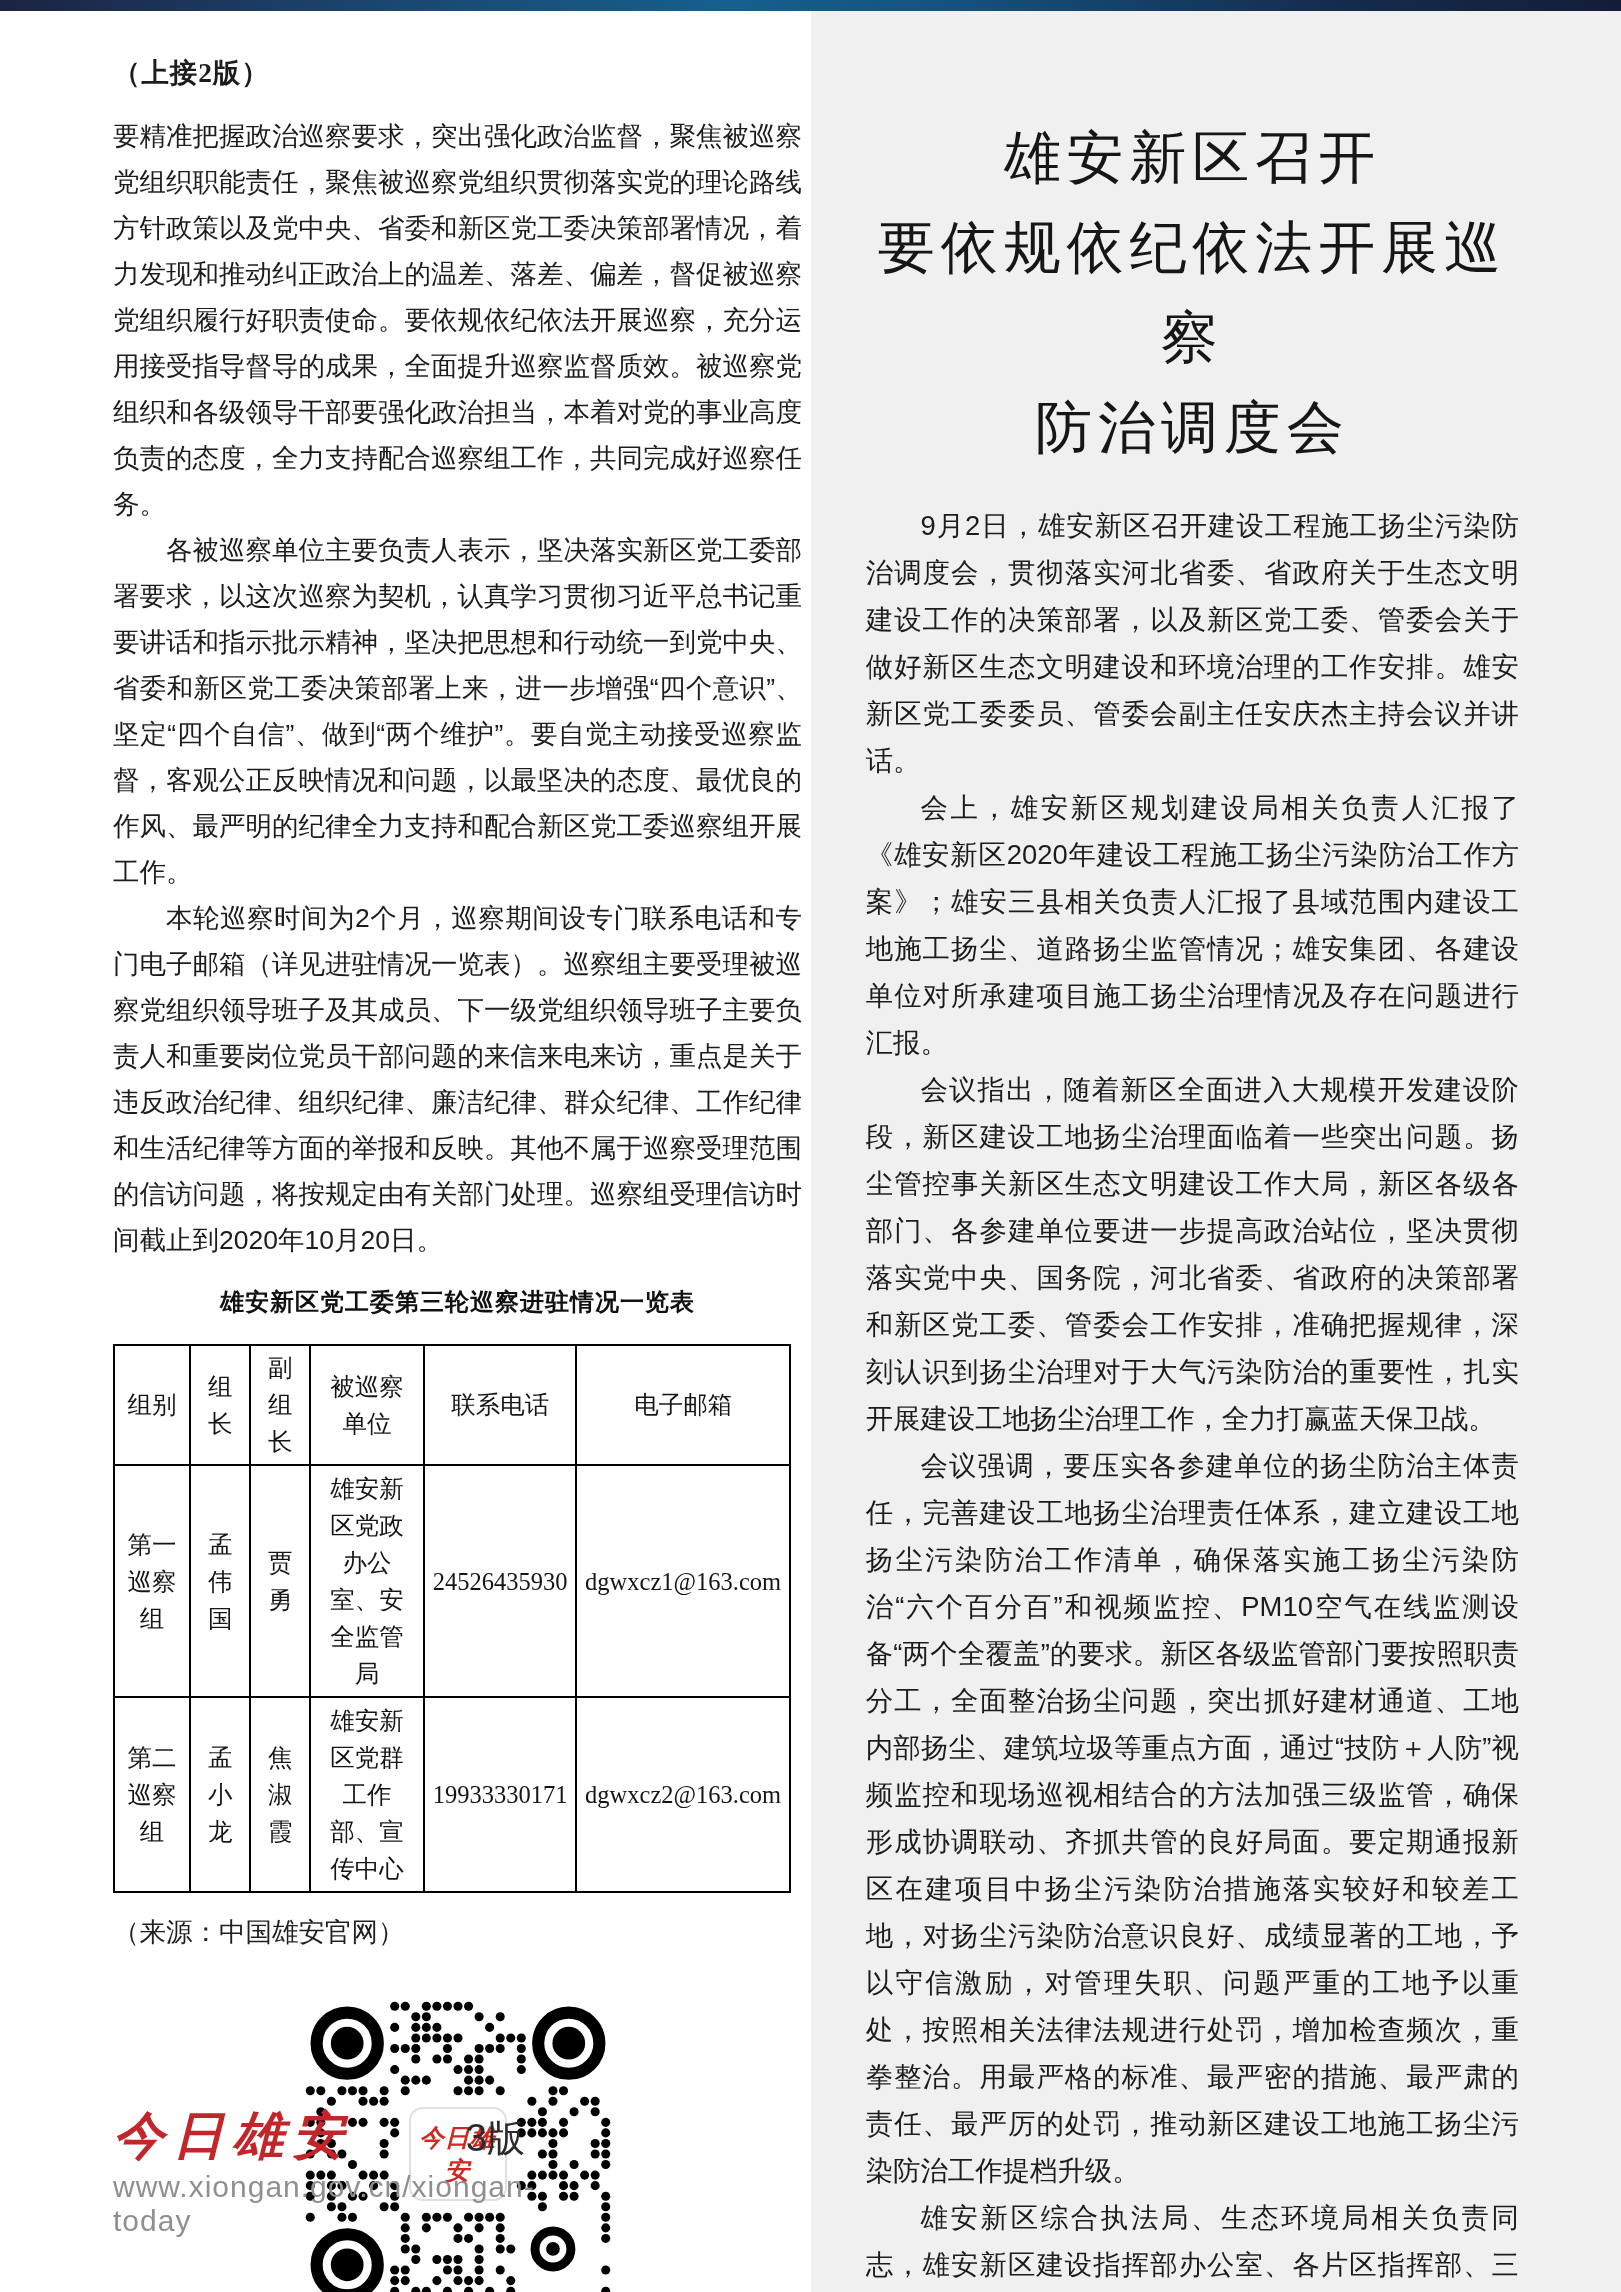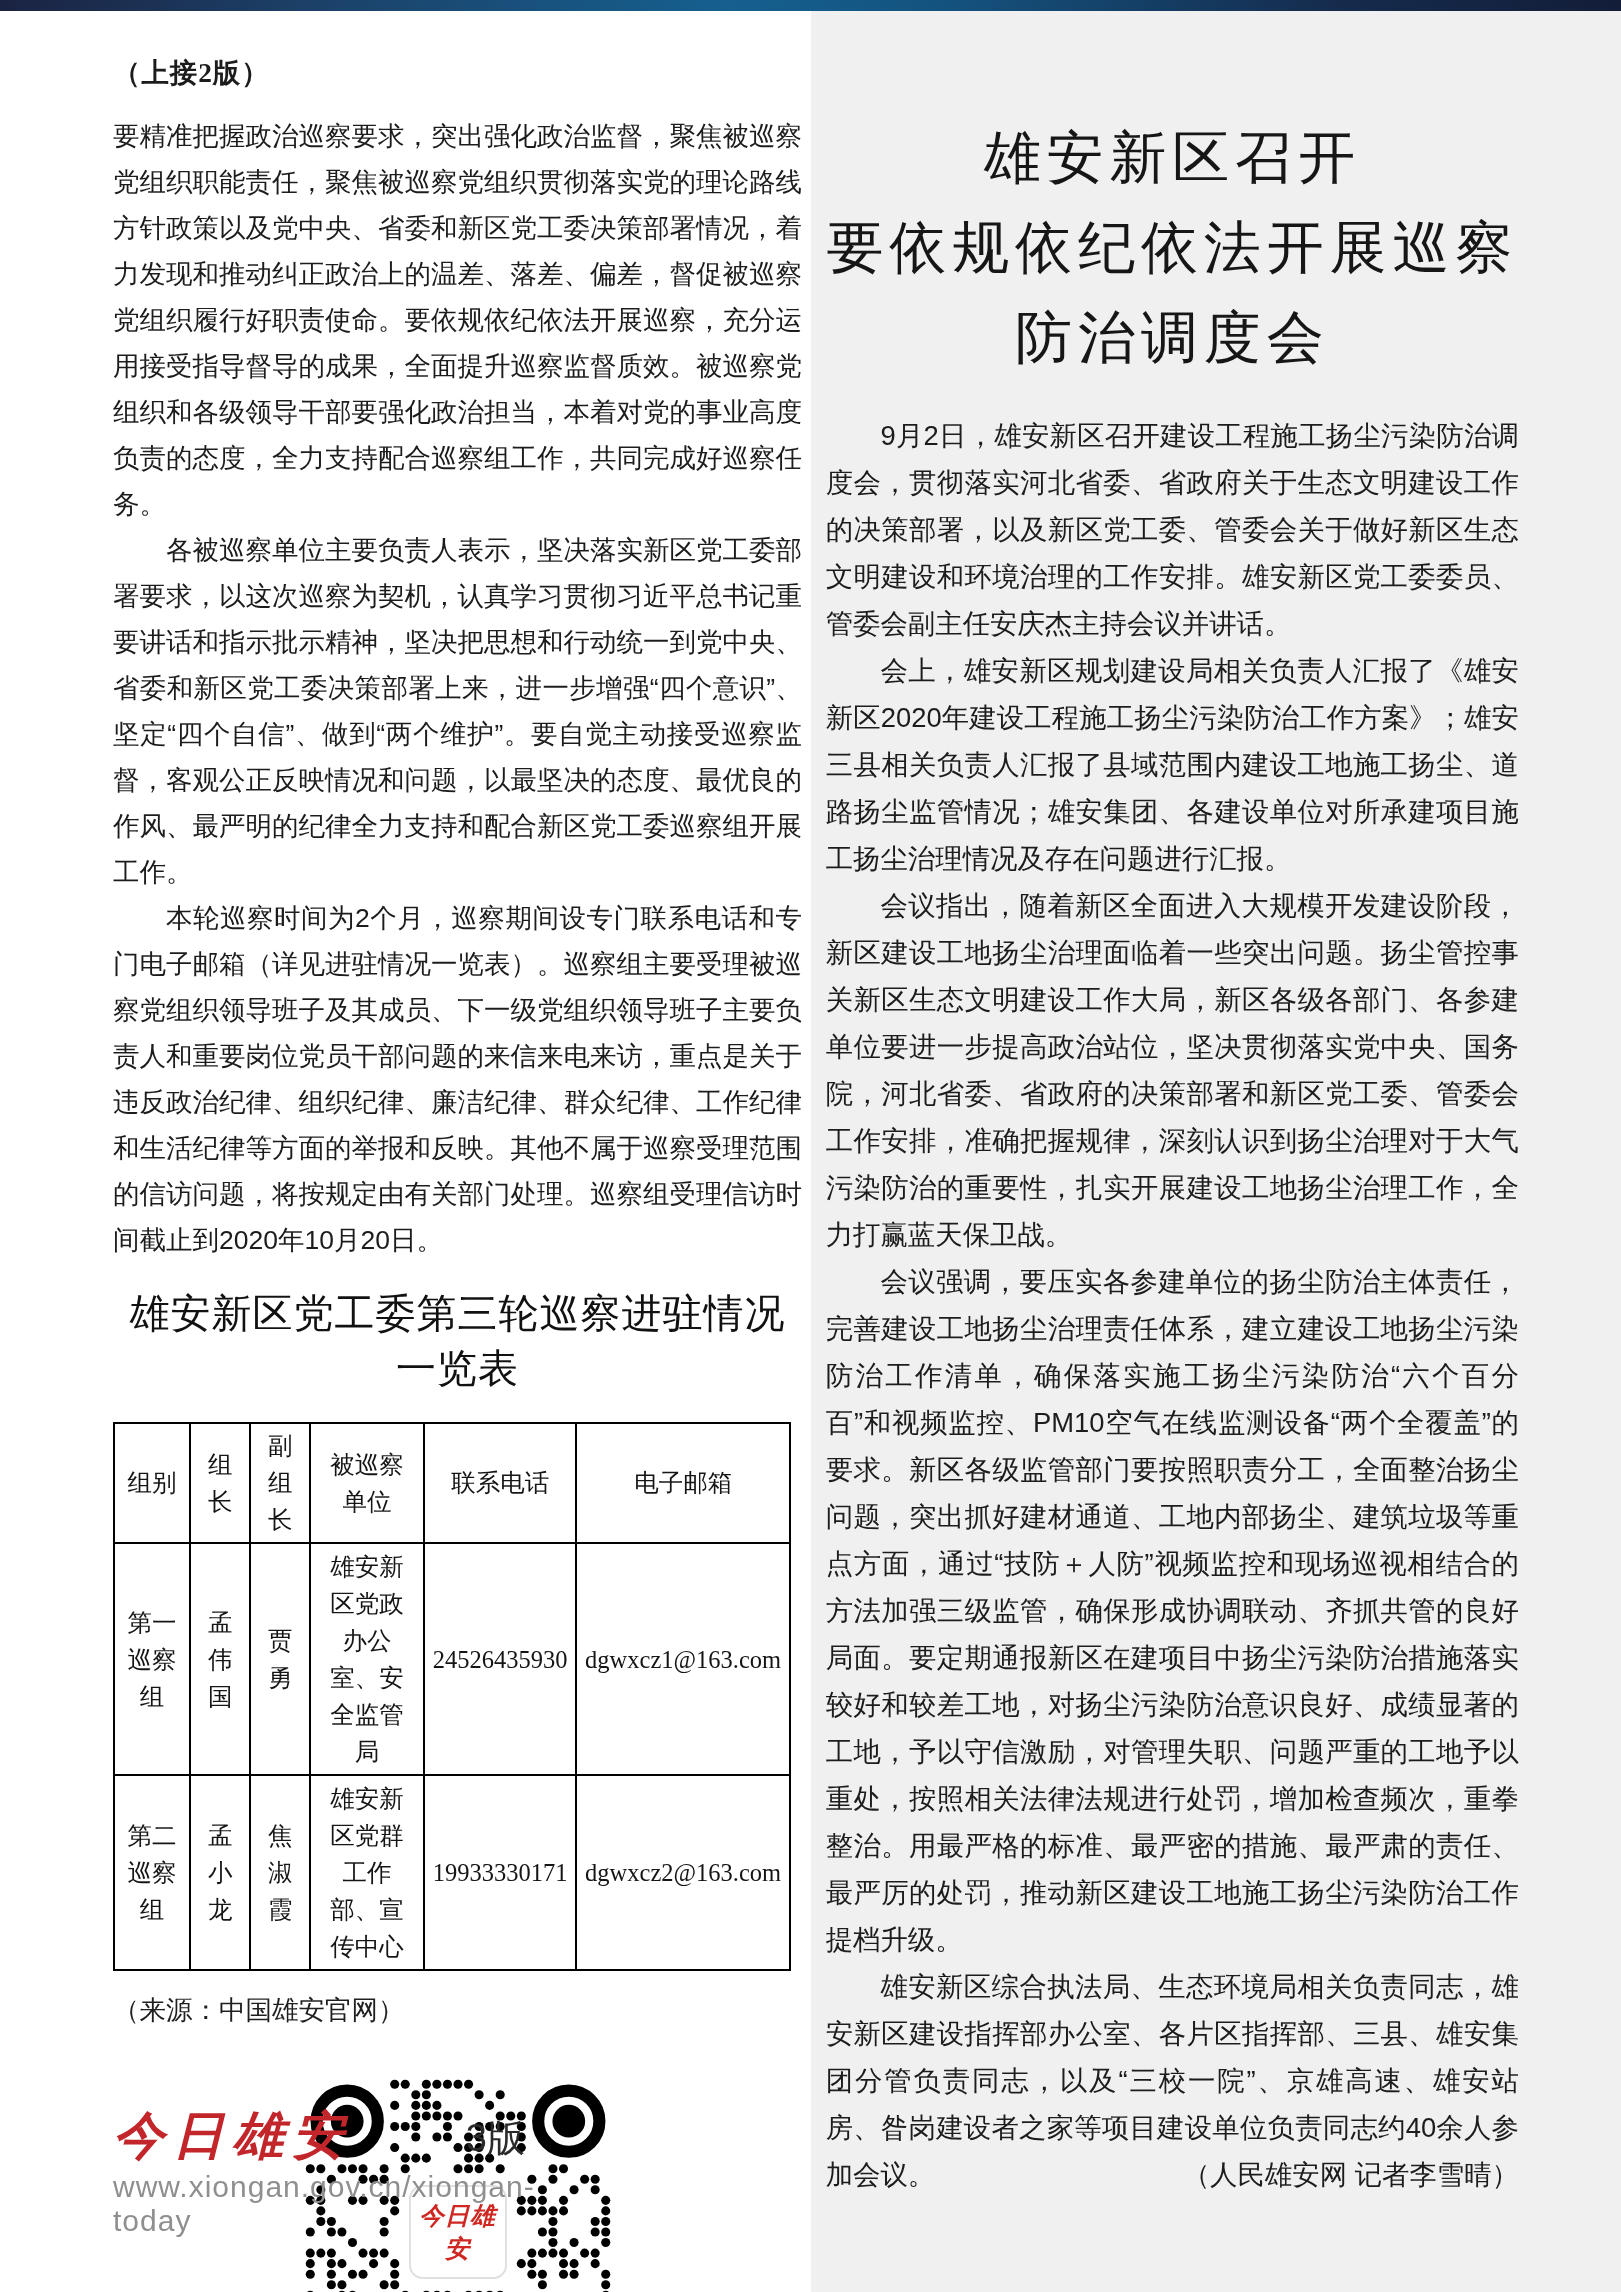--- a/index.html
+++ b/index.html
@@ -34,21 +34,21 @@
     margin-bottom:22.5px;letter-spacing:1px;
   }
   .body-copy p{
     font-size:26.5px;line-height:46px;
     text-align:justify;text-justify:inter-ideograph;
     text-indent:2em;color:var(--body-ink);
   }
   .body-copy p:first-of-type{text-indent:0;}
   .table-title{
     margin-top:23.5px;
-    text-align:center;font-size:40px;font-weight:normal;color:#111;
+    text-align:center;font-size:24px;font-weight:bold;color:#111;
     letter-spacing:1px;
   }
   table.inspect{
     margin-top:25.5px;margin-left:0px;
     width:678px;border-collapse:collapse;
     font-size:24.5px;color:#151515;
   }
   table.inspect th,table.inspect td{
     border:2px solid #000;
     text-align:center;vertical-align:middle;
@@ -83,20 +83,21 @@
   .page-number{
     font-size:38px;color:#2a2a2a;line-height:51px;font-family:"Liberation Sans",sans-serif;
   }
   .website{
     margin-top:5.9px;font-size:30px;color:#8f8f8f;letter-spacing:1px;text-decoration:none;display:block;
   }
   
   .right-panel{
     position:absolute;left:811px;top:10.8px;width:811px;height:2282px;
     background:var(--panel-bg);
+    padding-left:40px;
   }
   .right-inner{
     padding:102px 103px 0 14.7px;
   }
   .right-title{
     font-family:"Liberation Serif",serif;
     font-size:57px;line-height:90px;color:#161616;
     text-align:center;letter-spacing:5.9px;font-weight:500;
   }
   .right-body{margin-top:29px;}

